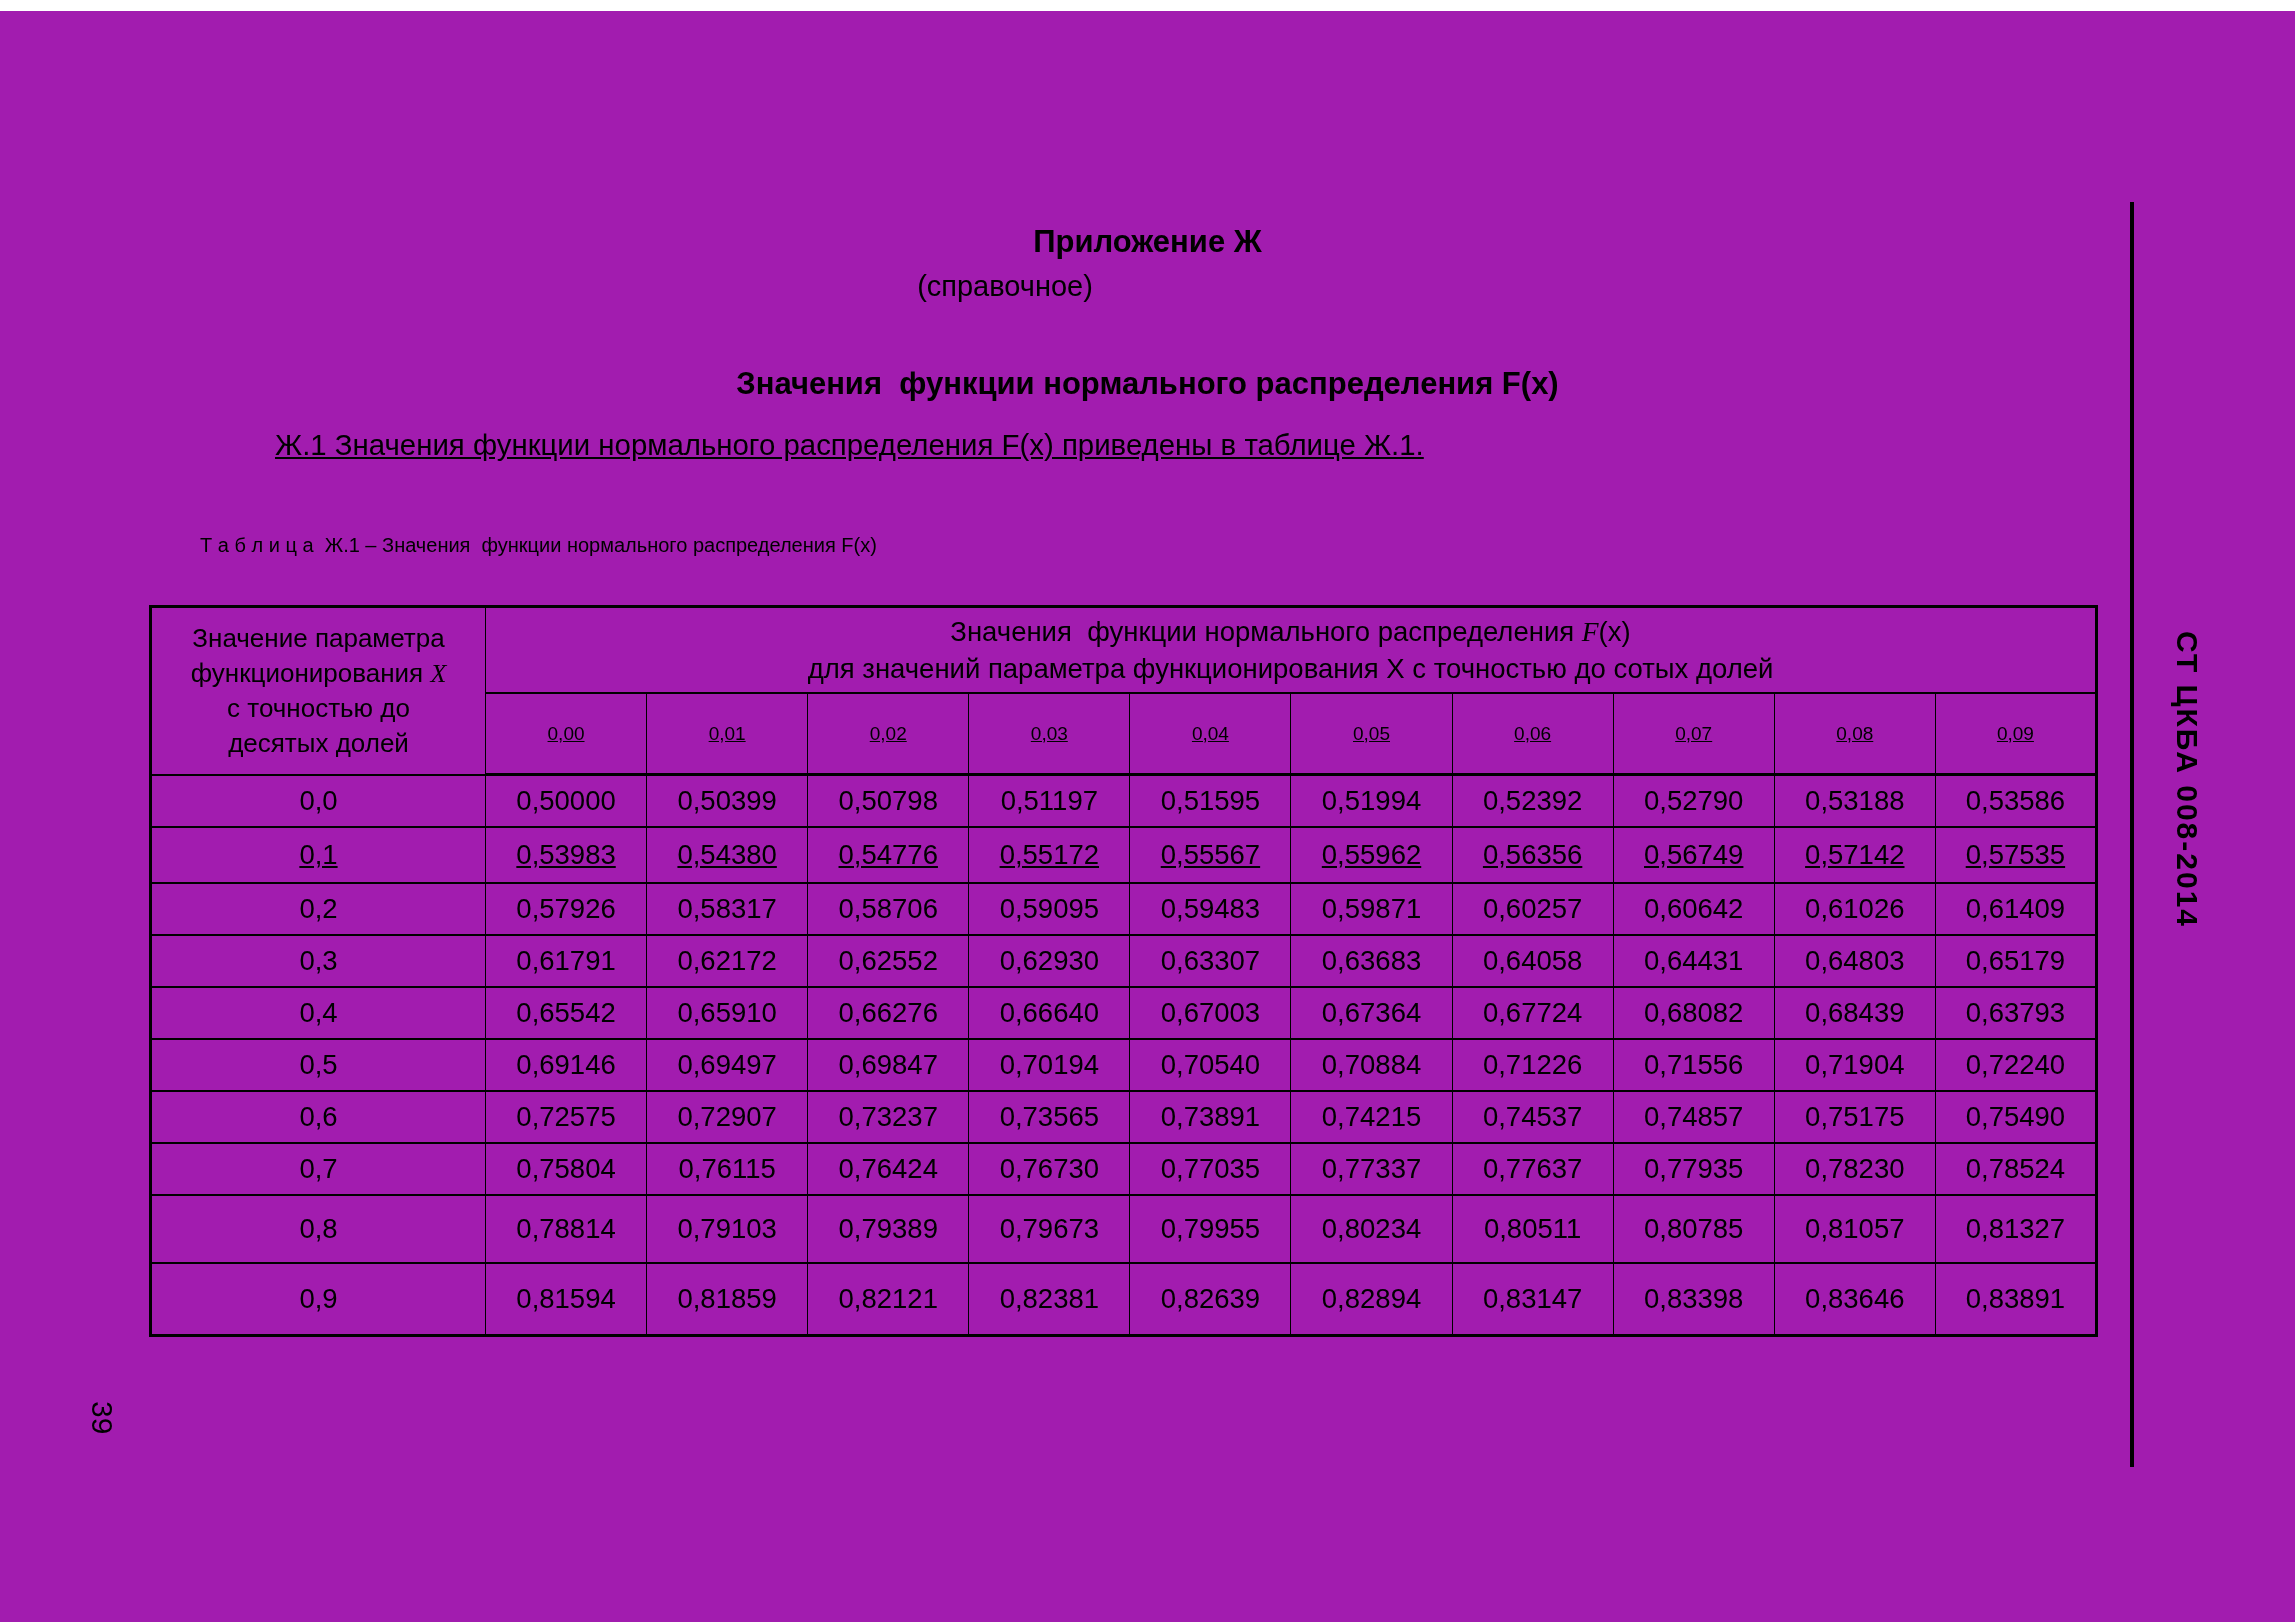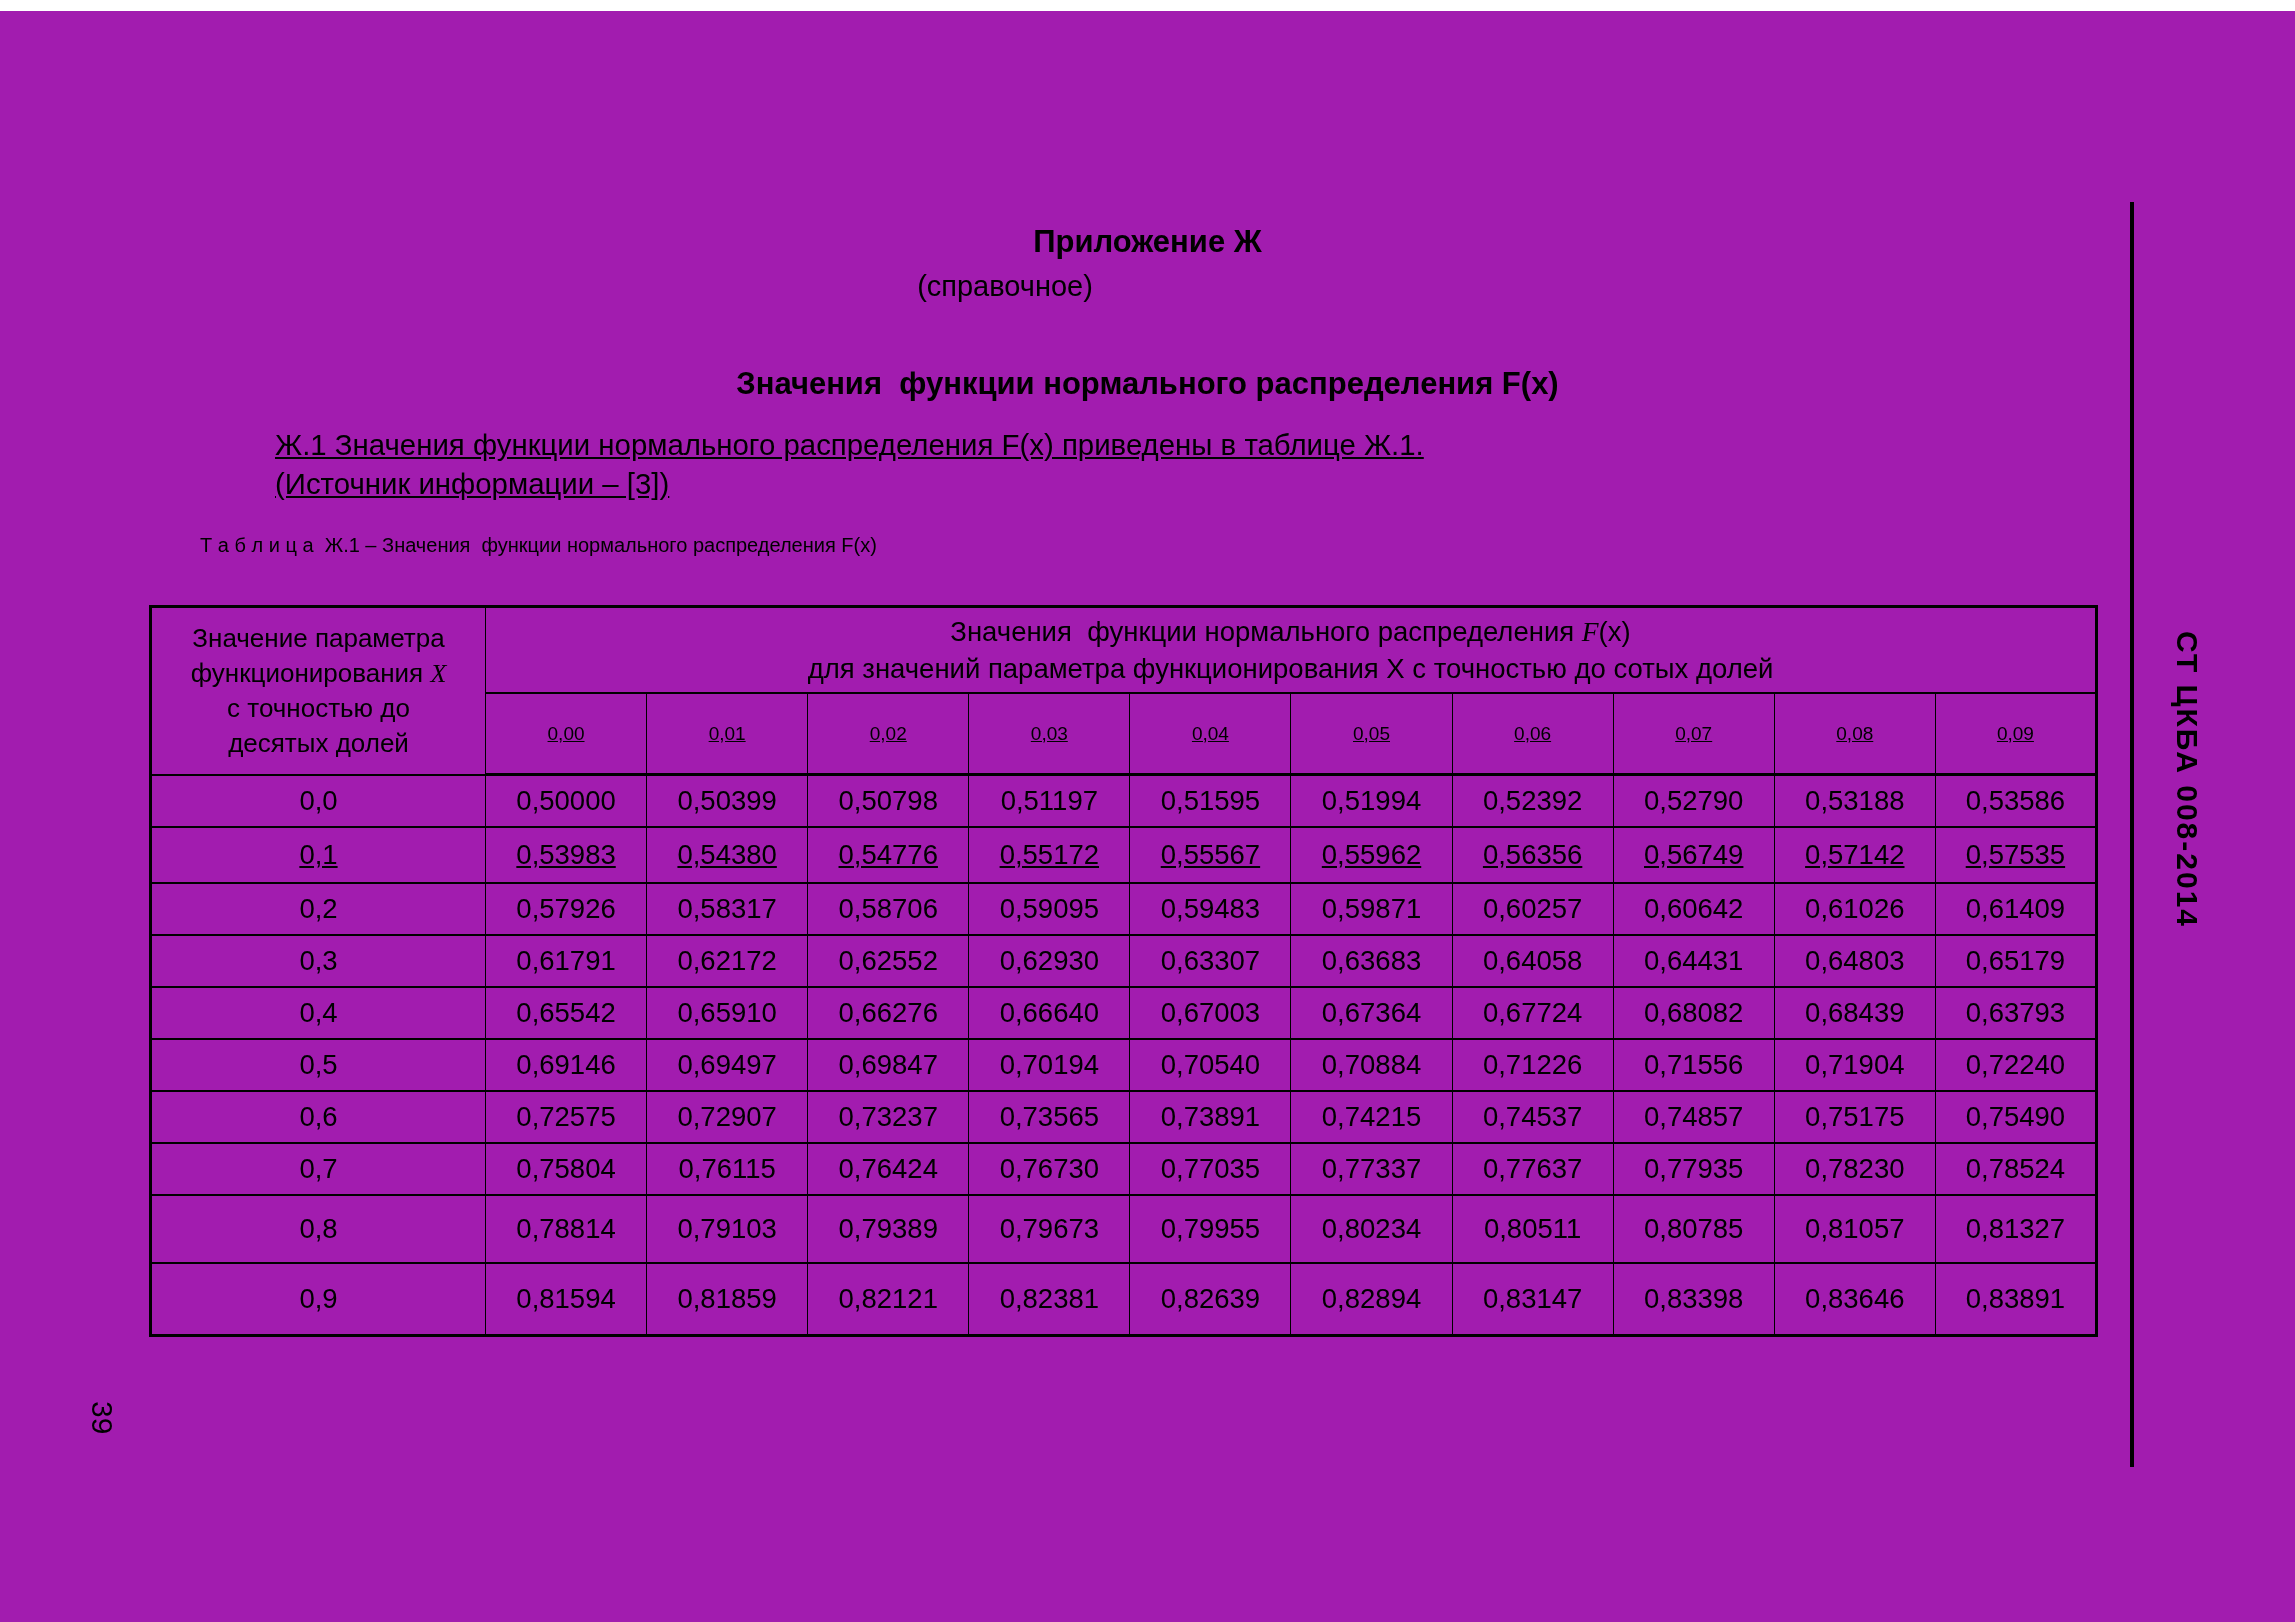--- a/index.html
+++ b/index.html
@@ -110,21 +110,20 @@
 <body>
 
 <div class="page">
 
   <div class="appendix">Приложение Ж</div>
   <div class="appendix-note">(справочное)</div>
   <div class="doc-title pre">Значения  функции нормального распределения F(x)</div>
 
   <div class="intro">
     <div>Ж.1 Значения функции нормального распределения F(x) приведены в таблице Ж.1.</div>
-    <div>(Источник информации – [3])</div>
   </div>
 
   <div class="caption pre">Т а б л и ц а  Ж.1 – Значения  функции нормального распределения F(x)</div>
 
   <table class="ztable">
     <colgroup>
       <col class="c-param">
       <col>
         <col>
         <col>

